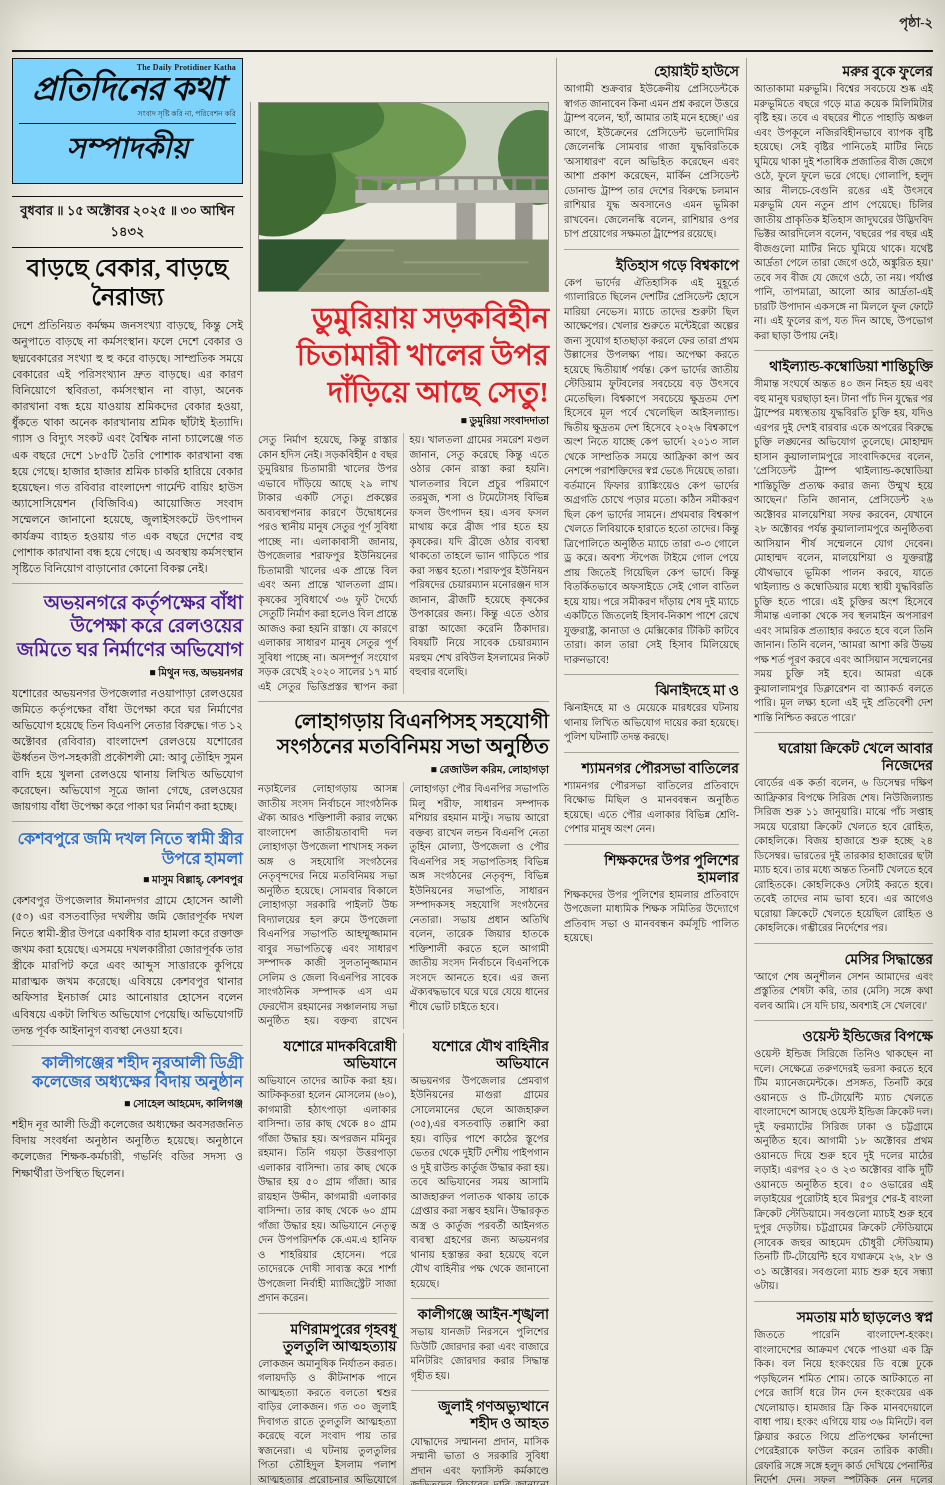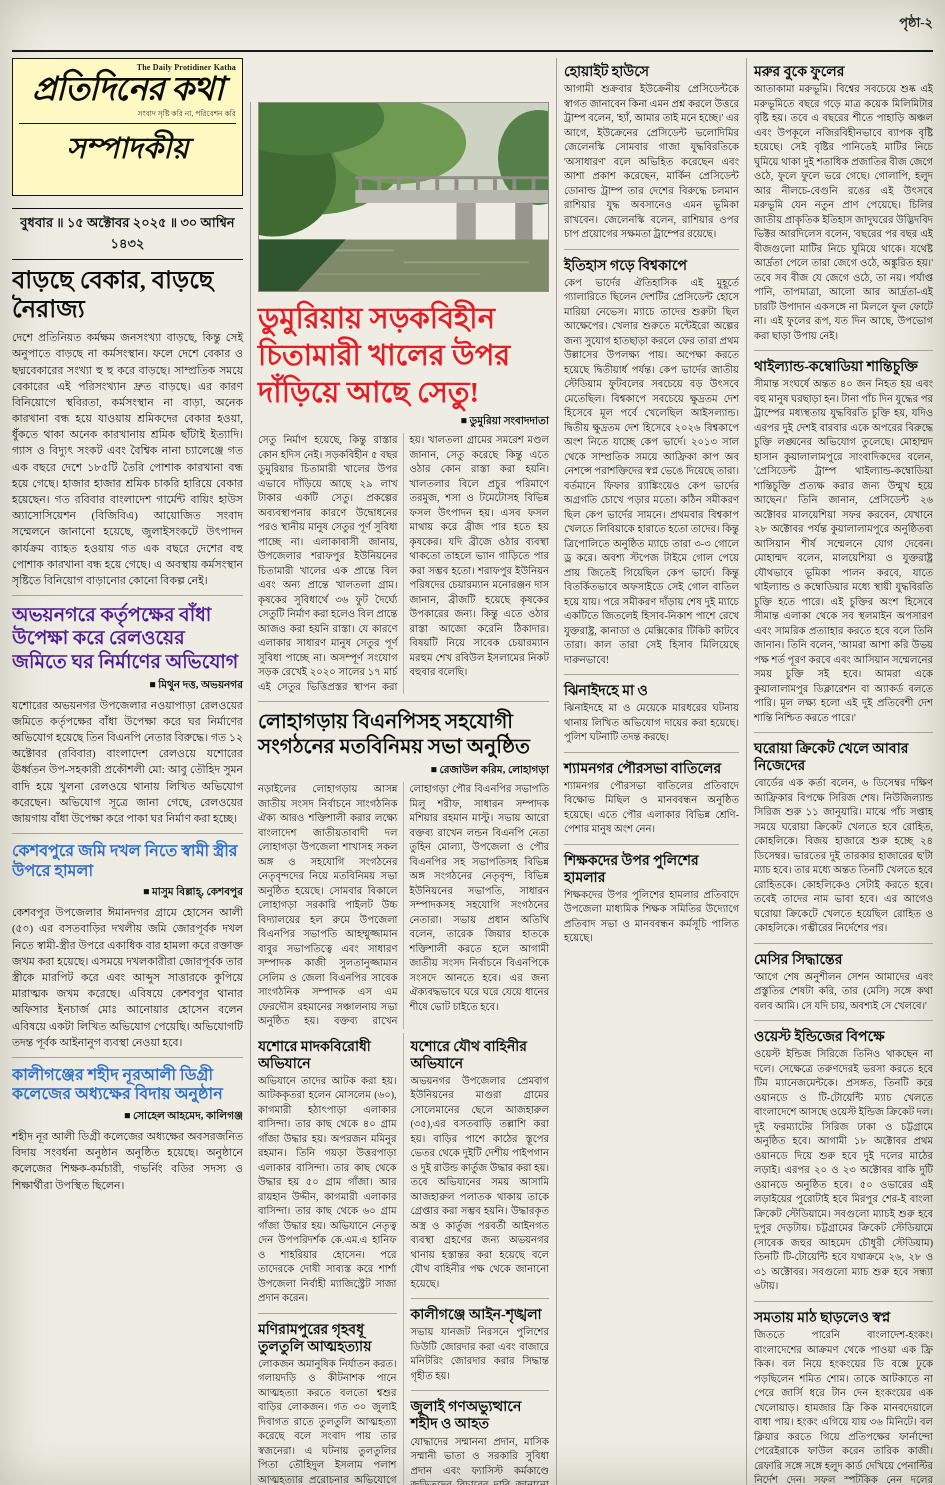--- a/index.html
+++ b/index.html
@@ -10,30 +10,30 @@
   .topstrip{height:34px;display:flex;align-items:flex-end;justify-content:flex-end;padding-bottom:16px;}
   .pagenum{font-size:13px;font-weight:bold;color:#1c1c1c;}
   .toprule{border-top:2px solid #1a1a1a;margin-bottom:6px;}
   .content{display:flex;align-items:stretch;height:1432px;overflow:hidden;}
   .col{box-sizing:border-box;overflow:hidden;}
   .c1{width:238px;padding-right:7px;}
   .cmid{width:306px;padding:0 7px;border-left:1px solid #a29f95;margin-top:44px;}
   .cd{width:190px;padding:0 7px;border-left:1px solid #a29f95;}
   .ce{width:187px;padding-left:7px;border-left:1px solid #a29f95;}
 
-  .masthead{border:1.5px solid #151515;padding:4px 6px 18px;text-align:center;background:#fef9c3;}
+  .masthead{border:1.5px solid #151515;padding:4px 6px 6px;text-align:center;background:#7dd3fc;}
   .mh-en{font-size:8px;text-align:right;font-weight:bold;letter-spacing:.2px;color:#222;}
   .mh-logo{font-size:33px;font-weight:900;letter-spacing:-1px;font-style:italic;color:#0d0d0d;line-height:1.05;}
   .mh-tag{font-size:7.5px;text-align:right;color:#333;margin-top:1px;}
   .mh-section{font-size:29px;font-style:italic;font-weight:bold;border-top:1px solid #151515;margin-top:3px;padding:1px 0 3px;color:#101010;}
   .datebar{border-top:1.5px solid #111;border-bottom:1.5px solid #111;text-align:center;font-weight:bold;
            font-size:13px;padding:4px 0;margin:12px 0 6px;color:#111;}
 
-  .hl{text-align:left;font-weight:bold;line-height:1.22;margin:4px 0;}
-  .h-ed{font-size:24px;margin:2px 0 5px;color:#0e0e0e;}
+  .hl{text-align:right;font-weight:bold;line-height:1.22;margin:4px 0;}
+  .h-ed{font-size:24px;text-align:center;margin:2px 0 5px;color:#0e0e0e;}
   .h-green{color:#4c1d95;font-size:19px;}
   .h-blue{color:#2f6fc8;font-size:16px;}
   .h-red{color:#e31e25;font-size:29px;line-height:1.28;margin:8px 0 2px;}
   .h-md{font-size:20px;color:#0e0e0e;}
   .h-sm{font-size:14px;margin:5px 0 2px;color:#0e0e0e;}
   .byline{font-size:10.5px;font-weight:bold;margin:2px 0 3px;color:#111;text-align:right;}
   .body{font-size:10px;line-height:1.45;text-align:justify;margin:0 0 4px;color:#161616;}
   .c1 .body{font-size:10.8px;line-height:1.5;}
   .twocol{column-count:2;column-gap:12px;column-rule:1px solid #b3b0a5;}
   .subrow{display:flex;margin-top:4px;}

